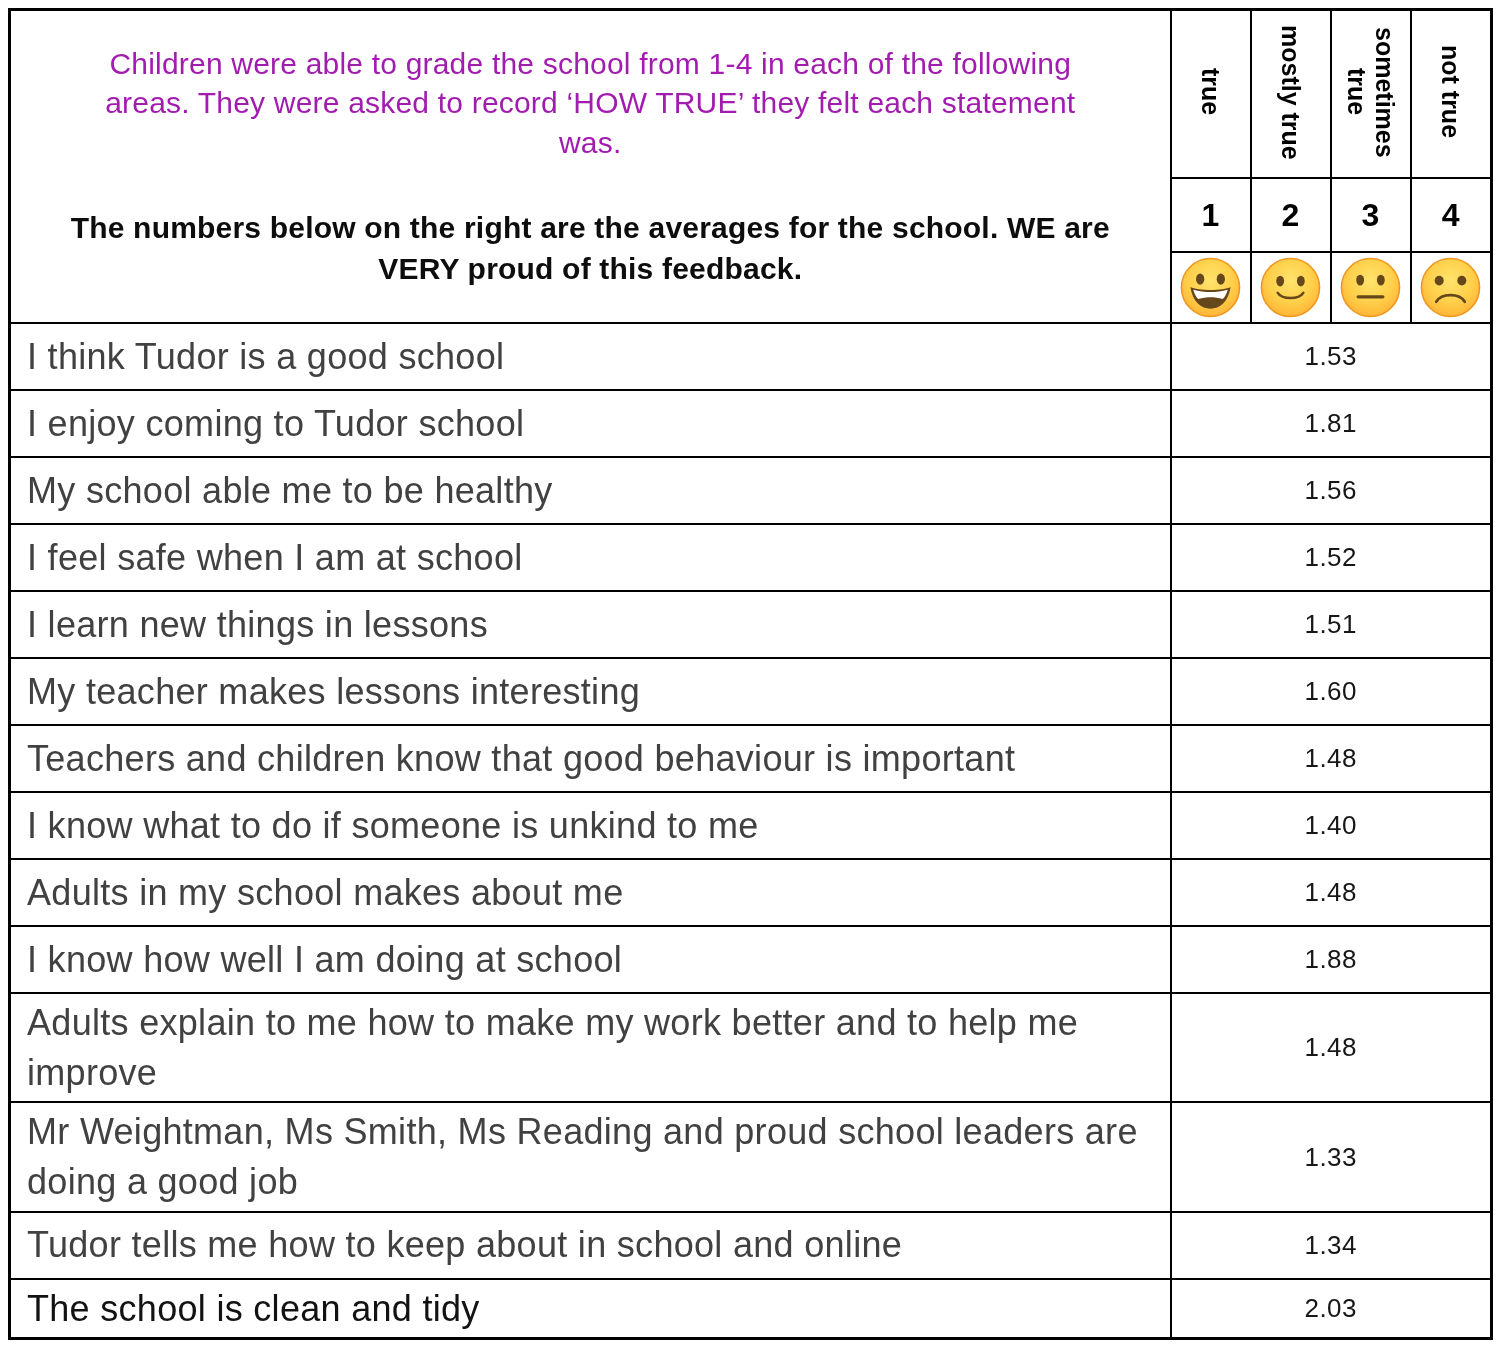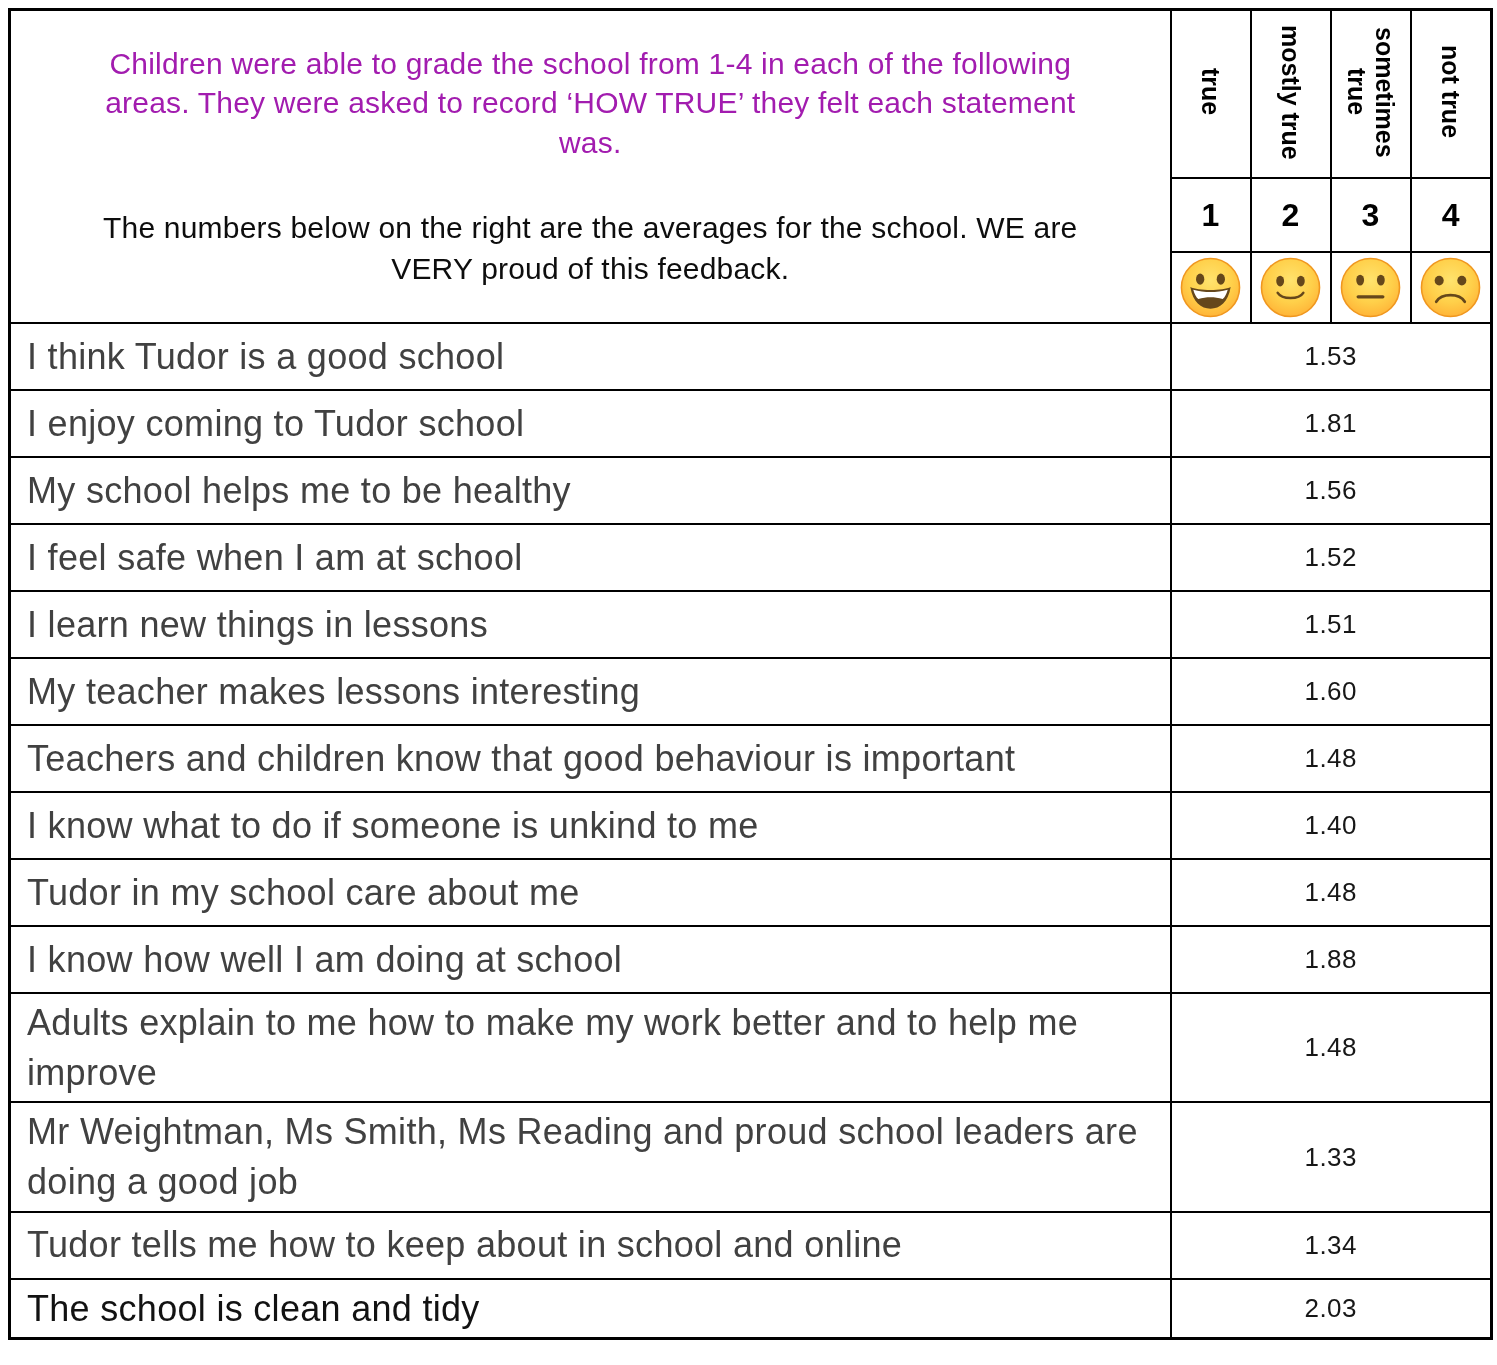--- a/index.html
+++ b/index.html
@@ -20,21 +20,21 @@
   table.survey td { border: 2px solid #000; vertical-align: middle; }
 
   
   td.intro-cell { text-align: center; padding: 12px 20px; }
   .intro {
     font-size: 30px; line-height: 1.32; color: #a21caf;
     max-width: 1000px; margin: 0 auto; letter-spacing: 0.2px;
   }
   .note {
     font-size: 30px; line-height: 1.35; color: #0d0d0d;
-    font-weight: normal; max-width: 1060px; margin: 46px auto 0 auto;
+    font-weight: bold; max-width: 1060px; margin: 46px auto 0 auto;
     letter-spacing: 0.2px;
   }
 
   
   td.rot-cell { height: 168px; text-align: center; }
   .rot {
     display: inline-block;
     writing-mode: vertical-rl;
     text-orientation: mixed;
     max-height: 162px;
@@ -159,21 +159,21 @@
 
     <tr>
       <td class="stmt">I think Tudor is a good school</td>
       <td class="val" colspan="4">1.53</td>
     </tr>
     <tr>
       <td class="stmt">I enjoy coming to Tudor school</td>
       <td class="val" colspan="4">1.81</td>
     </tr>
     <tr>
-      <td class="stmt">My school helps me to be healthy</td>
+      <td class="stmt">My school able me to be healthy</td>
       <td class="val" colspan="4">1.56</td>
     </tr>
     <tr>
       <td class="stmt">I feel safe when I am at school</td>
       <td class="val" colspan="4">1.52</td>
     </tr>
     <tr>
       <td class="stmt">I learn new things in lessons</td>
       <td class="val" colspan="4">1.51</td>
     </tr>
@@ -183,21 +183,21 @@
     </tr>
     <tr>
       <td class="stmt">Teachers and children know that good behaviour is important</td>
       <td class="val" colspan="4">1.48</td>
     </tr>
     <tr>
       <td class="stmt">I know what to do if someone is unkind to me</td>
       <td class="val" colspan="4">1.40</td>
     </tr>
     <tr>
-      <td class="stmt">Tudor in my school care about me</td>
+      <td class="stmt">Adults in my school makes about me</td>
       <td class="val" colspan="4">1.48</td>
     </tr>
     <tr>
       <td class="stmt">I know how well I am doing at school</td>
       <td class="val" colspan="4">1.88</td>
     </tr>
     <tr class="tall">
       <td class="stmt">Adults explain to me how to make my work better and to help me improve</td>
       <td class="val" colspan="4">1.48</td>
     </tr>

